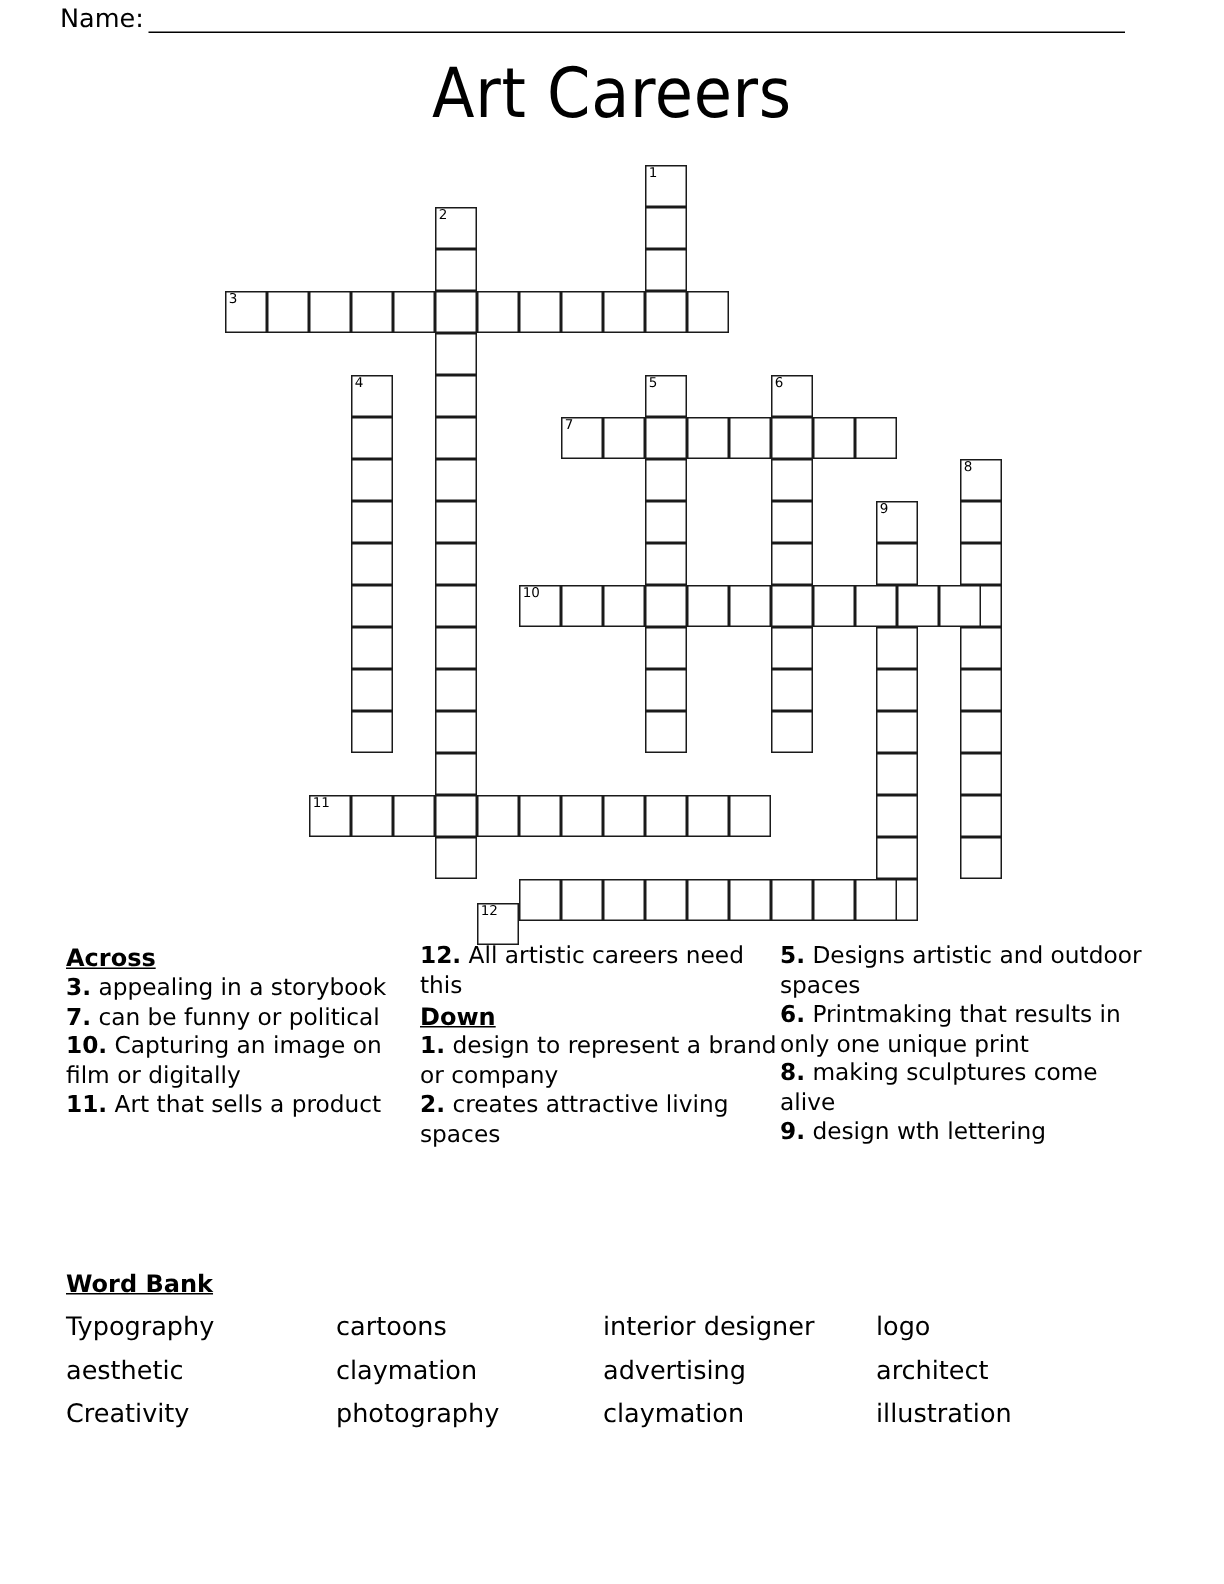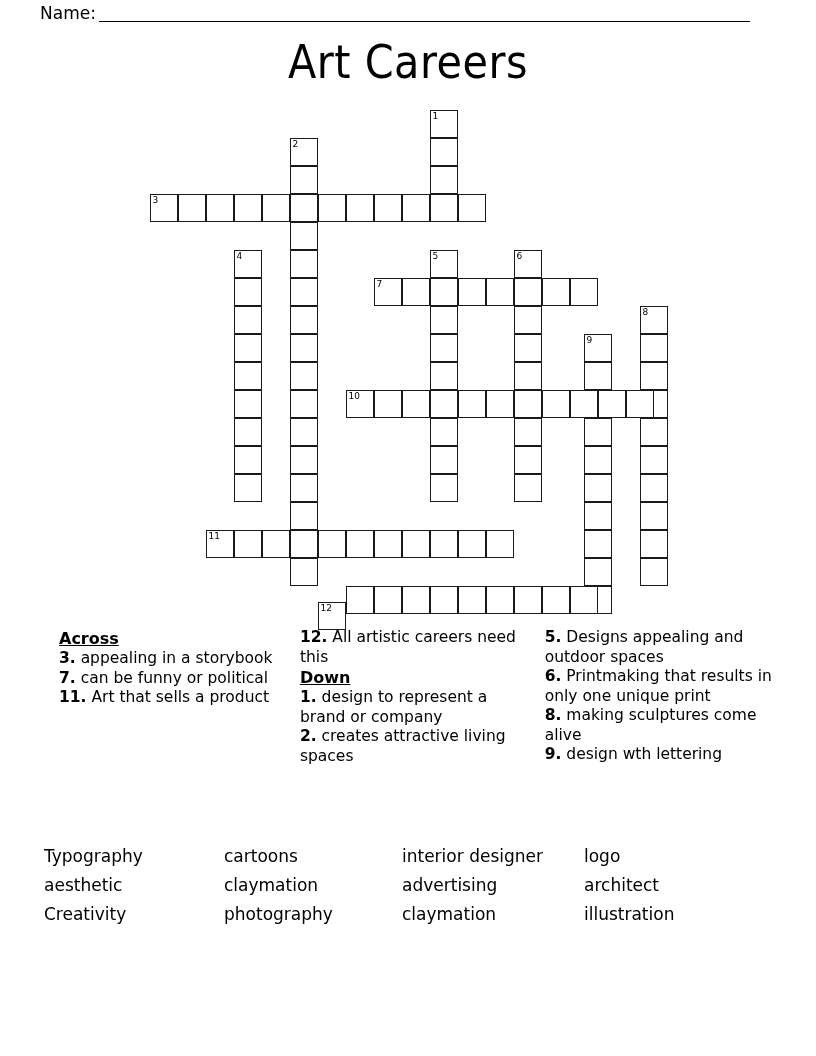--- a/index.html
+++ b/index.html
@@ -83,21 +83,20 @@
     position: absolute;
     left: 44px;
     top: 628px;
     width: 740px;
     display: flex;
     align-items: flex-start;
   }
   .clue-col {
     font-size: 15.5px;
     line-height: 19.5px;
-    margin-left: 15px;
   }
   .clue-col.c1 { width: 236px; }
   .clue-col.c2 { width: 240px; }
   .clue-col.c3 { width: 250px; }
   .section-head {
     font-weight: bold;
     text-decoration: underline;
     font-size: 16px;
     line-height: 21px;
     display: block;
@@ -276,39 +275,41 @@
     <div class="cell" style="left: 364px; top: 476px;"></div>
     <div class="cell" style="left: 392px; top: 476px;"></div>
     <div class="cell" style="left: 420px; top: 476px;"></div>
   </div>
 
 <div id="clues">
   <div class="clue-col c1">
     <span class="section-head">Across</span>
     <span class="clue"><span class="n">3.</span> <span>appealing in a storybook</span></span>
     <span class="clue"><span class="n">7.</span> <span>can be funny or political</span></span>
+    <span class="clue"><span class="n">10.</span> <span>Capturing an image on film or digitally</span></span>
     <span class="clue"><span class="n">11.</span> <span>Art that sells a product</span></span>
   </div>
 
   <div class="clue-col c2">
     <span class="clue"><span class="n">12.</span> <span>All artistic careers need this</span></span>
     <span class="section-head">Down</span>
     <span class="clue"><span class="n">1.</span> <span>design to represent a brand or company</span></span>
     <span class="clue"><span class="n">2.</span> <span>creates attractive living spaces</span></span>
   </div>
 
   <div class="clue-col c3">
-    <span class="clue"><span class="n">5.</span> <span>Designs appealing and outdoor spaces</span></span>
+    <span class="clue"><span class="n">5.</span> <span>Designs artistic and outdoor spaces</span></span>
     <span class="clue"><span class="n">6.</span> <span>Printmaking that results in only one unique print</span></span>
     <span class="clue"><span class="n">8.</span> <span>making sculptures come alive</span></span>
     <span class="clue"><span class="n">9.</span> <span>design wth lettering</span></span>
   </div>
 </div>
 
 <div id="wordbank">
+  <span class="section-head">Word Bank</span>
   <div class="wb-grid">
     <span class="wb-word">Typography</span>
     <span class="wb-word">cartoons</span>
     <span class="wb-word">interior designer</span>
     <span class="wb-word">logo</span>
     <span class="wb-word">aesthetic</span>
     <span class="wb-word">claymation</span>
     <span class="wb-word">advertising</span>
     <span class="wb-word">architect</span>
     <span class="wb-word">Creativity</span>

